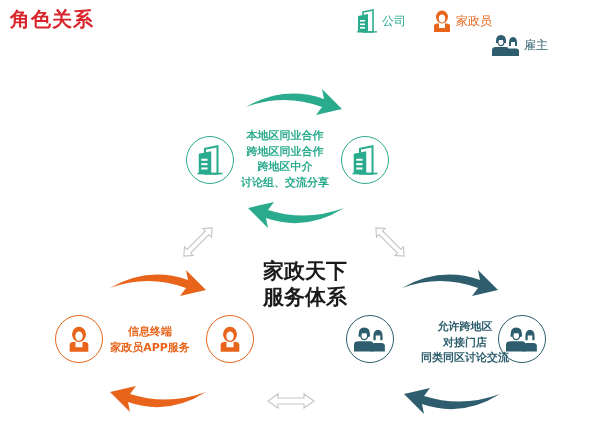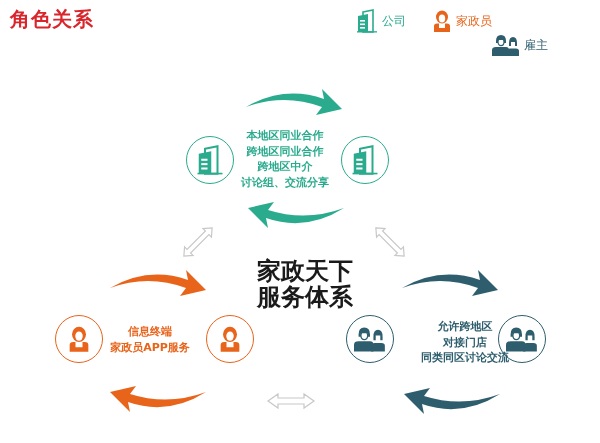--- a/index.html
+++ b/index.html
@@ -8,21 +8,21 @@
     font-family: "DejaVu Sans", "Liberation Sans", sans-serif;
   }
   .abs { position: absolute; }
   .title {
     left: 10px; top: 6px; font-size: 20px; font-weight: bold; color: #d9262c; letter-spacing: 1px;
   }
   .legend { top: 8px; height: 26px; display: flex; align-items: center; font-size: 12px; }
   .legend .lbl { margin-left: 4px; }
   .center-title {
     left: 255px; top: 258px; width: 100px; text-align: center;
-    font-size: 24px; font-weight: bold; color: #1a1a1a; line-height: 26px;
+    font-size: 21px; font-weight: bold; color: #1a1a1a; line-height: 26px;
   }
   .circle {
     width: 48px; height: 48px; border-radius: 50%; border: 1.5px solid; background: #fff;
     display: flex; align-items: center; justify-content: center;
   }
   .group-text { text-align: center; font-weight: bold; font-size: 11px; line-height: 15.5px; }
   svg { display: block; }
 </style>
 </head>
 <body>

